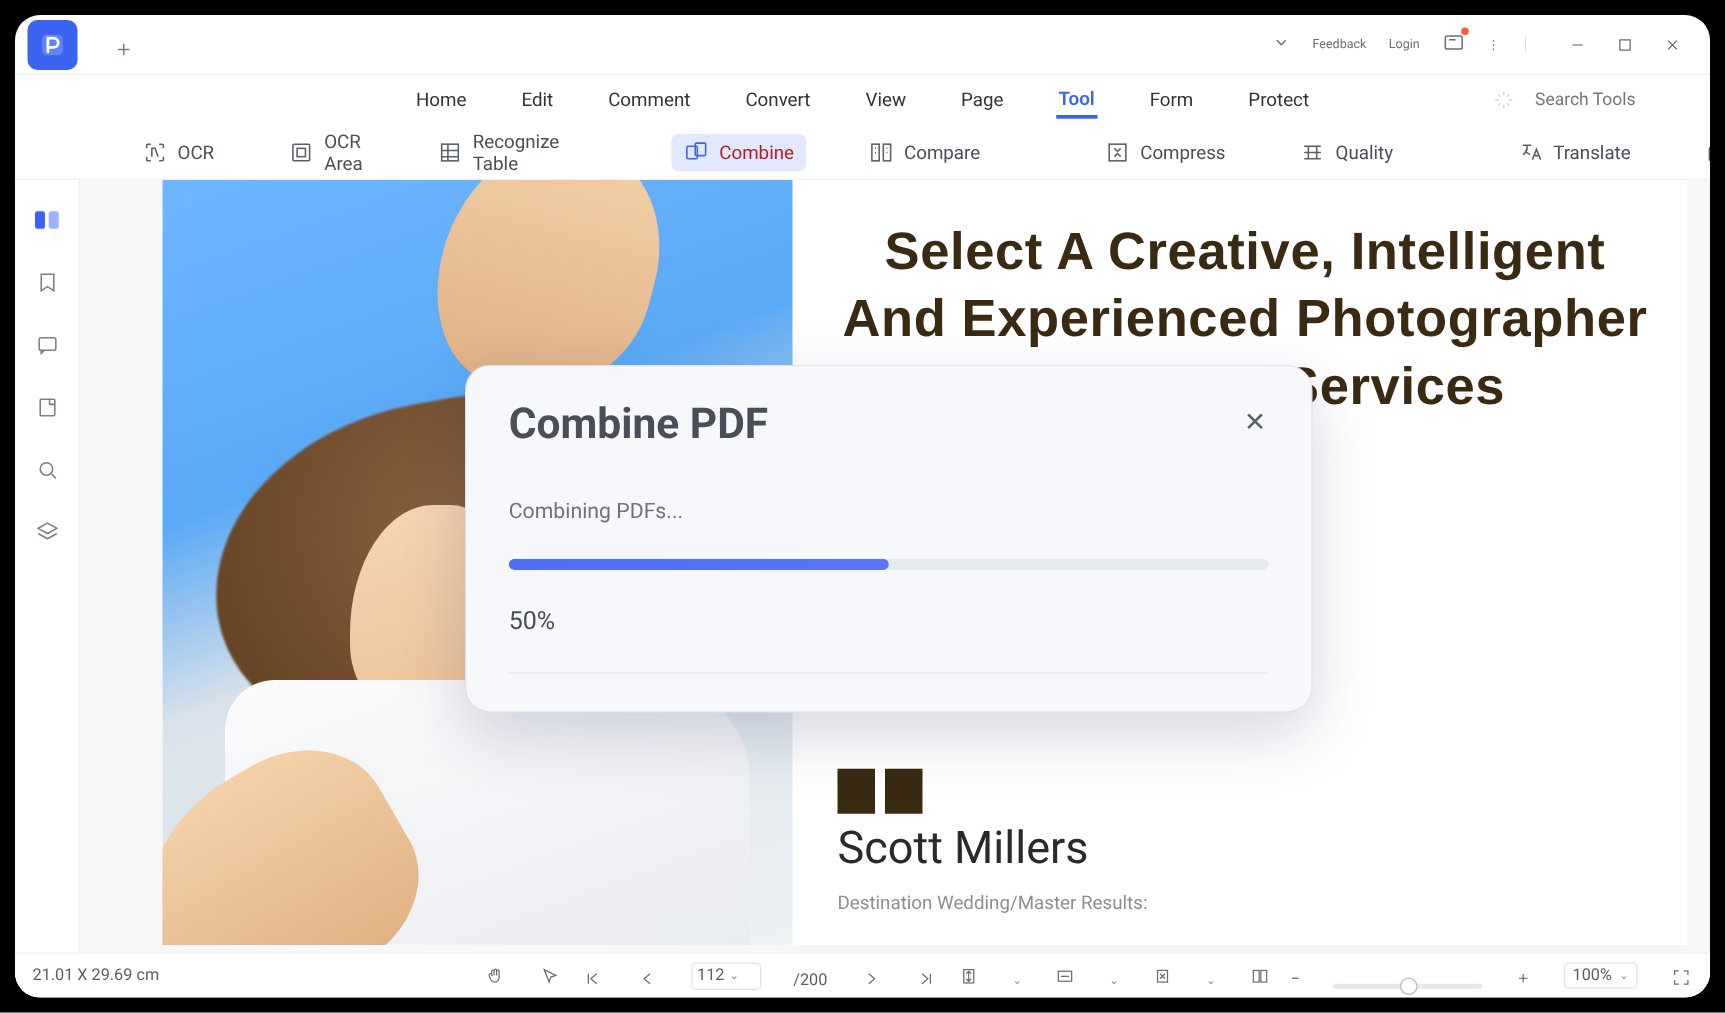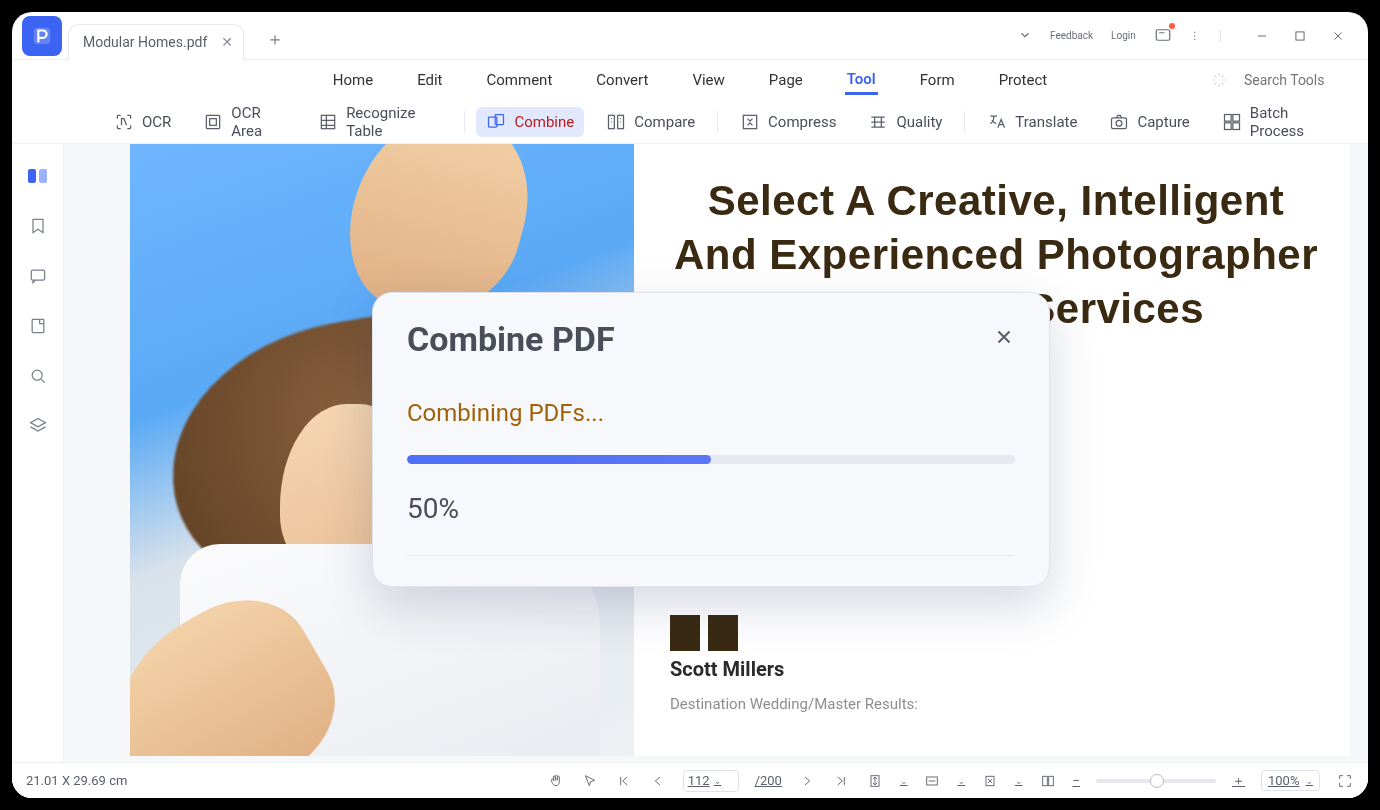--- a/index.html
+++ b/index.html
@@ -18,26 +18,26 @@
 .dot-badge { position:relative; }
 .dot-badge::after { content:''; position:absolute; top:-3px; right:-3px; width:6px; height:6px; border-radius:50%; background:#ff5a3c;}
 .win-ctl { display:flex; align-items:center; gap:10px; margin-left:6px; color:#5a5f6a; }
 .win-ctl span { width:28px; height:28px; display:flex; align-items:center; justify-content:center;}
 .win-ctl svg{width:14px;height:14px;}
 
 
 .menubar { height:40px; display:flex; align-items:center; justify-content:center; gap:40px; font-size:15px; color:#333; position:relative;}
 .menubar .item { padding:4px 2px; }
 .menubar .item.active { color:#3b64f3; border-bottom:3px solid #3b64f3; font-weight:600;}
-.menubar .right-tools { position:absolute; right:4px; display:flex; align-items:center; gap:16px; color:#bfc3cc; font-size:14px;}
+.menubar .right-tools { position:absolute; right:20px; display:flex; align-items:center; gap:16px; color:#bfc3cc; font-size:14px;}
 .menubar .right-tools input { border:none; outline:none; color:#9aa0aa; font-size:14px; width:120px;}
 .sparkle{display:flex;align-items:center;color:#cfd3db;}
 
 
-.toolbar { height:44px; display:flex; align-items:center; gap:12px; padding:0 24px 0 92px; color:#4a4e58; font-size:15px; border-bottom:1px solid #eef0f4;}
+.toolbar { height:44px; display:flex; align-items:center; gap:40px; padding:0 24px 0 92px; color:#4a4e58; font-size:15px; border-bottom:1px solid #eef0f4;}
 .toolbar .btn { display:flex; align-items:center; gap:8px; padding:5px 10px; border-radius:6px;}
 .toolbar .btn.active { background:#e2e9ff; color:#b91c1c; }
 .toolbar .sep { width:1px; height:22px; background:#e6e8ee; }
 .tb-ico{width:20px;height:20px;display:flex;align-items:center;justify-content:center;}
 .tb-ico svg{width:20px;height:20px;stroke:#5a5f6a;fill:none;stroke-width:1.5;}
 .btn.active .tb-ico svg{stroke:#3b64f3;}
 
 
 .body { flex:1; display:flex; position:relative; overflow:hidden; }
 .sidepanel { width:52px; background:#fff; border-right:1px solid #eef0f4; display:flex; flex-direction:column; align-items:center; gap:26px; padding-top:20px; color:#7b7f89;}
@@ -54,67 +54,63 @@
 .photo .hand{position:absolute;top:-30px;right:110px;width:170px;height:200px;border-radius:55% 45% 60% 40%/60% 50% 50% 50%;background:linear-gradient(180deg,#f2cfa6,#e1b185);transform:rotate(15deg);}
 .photo .hair{position:absolute;top:180px;left:40px;width:340px;height:260px;background:radial-gradient(circle at 60% 40%, #8b623f, #5d3e22);border-radius:60% 40% 55% 45%/60% 50% 50% 50%;transform:rotate(-10deg);filter:blur(1px);}
 .photo .face{position:absolute;top:260px;left:150px;width:140px;height:180px;border-radius:50% 45% 55% 50%/60% 60% 45% 40%;background:linear-gradient(160deg,#f6d7b5,#e8bd92);}
 .photo .jacket{position:absolute;top:400px;left:50px;width:420px;height:360px;background:linear-gradient(160deg,#fbfbfc,#e2e6ec);border-radius:40px 80px 0 0;}
 .photo .arm{position:absolute;bottom:-40px;left:-20px;width:220px;height:180px;background:linear-gradient(180deg,#f3d1a8,#e1b185);border-radius:60% 40% 40% 50%;transform:rotate(-30deg);}
 
 .page-right { flex:1; padding:30px 28px 20px 36px;}
 .headline{font-family:"Arial Black",Impact,sans-serif; text-transform:none; color:#3a2a12; font-size:42px; line-height:1.28; font-weight:900; text-align:center; letter-spacing:0.5px;}
 .quote-mark{margin-top:280px; display:flex; gap:8px;}
 .quote-mark span{width:30px;height:36px;background:#3a2a12;display:inline-block;}
-.author{font-size:20px;font-weight:700;color:#2a2a2a;margin-top:6px;}
+.author{font-size:36px;font-weight:400;color:#2a2a2a;margin-top:6px;}
 .subline{font-size:15px;color:#8e8e8e;margin-top:14px;}
 
 
 .statusbar{position:absolute;left:0;right:0;bottom:0;height:36px;border-top:1px solid #eef0f4;background:#fff;display:flex;align-items:center;padding:0 14px;font-size:13px;color:#5a5f6a;gap:16px;}
 .statusbar .spacer{flex:1;}
-.sb-group{display:flex;align-items:center;gap:16px;text-decoration:underline;}
+.sb-group{display:flex;align-items:flex-end;gap:26px;}
 .sb-ico{width:18px;height:18px;display:flex;align-items:center;justify-content:center;}
 .sb-ico svg{width:16px;height:16px;stroke:#6a6e78;fill:none;stroke-width:1.5;}
 .page-input{width:56px;height:22px;border:1px solid #dfe2ea;border-radius:4px;display:flex;align-items:center;padding:0 4px;gap:4px;}
 .page-input span{min-width:22px;}
 .caret{font-size:9px;color:#7a7f89;}
 .zoom-slider{width:120px;height:4px;background:#e6e8ee;border-radius:2px;position:relative;}
 .zoom-slider .knob{position:absolute;top:-5px;left:54px;width:14px;height:14px;border:1.5px solid #b7bcc6;border-radius:50%;background:#fff;}
 .zoom-box{border:1px solid #dfe2ea;border-radius:4px;padding:2px 6px;display:flex;align-items:center;gap:6px;}
 
 
 .dialog{position:absolute;left:360px;top:280px;width:678px;background:#f7f8fb;border-radius:20px;border:1px solid #e0e3eb;box-shadow:0 18px 50px rgba(30,40,90,0.18);padding:26px 34px 30px 34px;}
 .dialog .dlg-head{display:flex;align-items:center;justify-content:space-between;}
 .dialog h2{font-size:34px;font-weight:700;color:#4a4e58;}
 .dialog .close-x svg{width:22px;height:22px;stroke:#5a5f6a;stroke-width:2.3;fill:none;}
-.dialog .msg{font-size:24px;color:#a16207;margin-top:40px;}
+.dialog .msg{font-size:17px;color:#737373;margin-top:40px;}
 .progress{margin-top:28px;height:9px;border-radius:6px;background:#e7e9f0;overflow:hidden;}
 .progress .bar{height:100%;border-radius:6px;background:linear-gradient(90deg,#4f6ef7,#5a76f8);}
-.pct{font-size:28px;color:#4a4e58;margin-top:28px;}
+.pct{font-size:20px;color:#4a4e58;margin-top:28px;}
 .dialog hr{border:none;border-top:1px solid #e6e8ef;margin-top:30px;}
 .dlg-foot{display:flex;justify-content:flex-end;margin-top:22px;}
 .cancel-btn{border:1.5px solid #c9cfdc;border-radius:26px;padding:12px 40px;font-size:22px;color:#4a4e58;background:#fff;}
 
 
 .chev svg{width:14px;height:14px;stroke:#6a6e78;fill:none;stroke-width:2;}
 </style>
 </head>
 <body>
 
 <div class="window">
 
   <div class="titlebar">
     <div class="app-icon">
       <svg viewBox="0 0 24 24">
           <rect x="3" y="3" width="18" height="18" rx="4" fill="#fff" opacity="0.2"></rect>
           <path d="M8 6h5a4 4 0 0 1 0 8H8z M8 6v12" stroke="#fff" stroke-width="2.4" fill="none" stroke-linecap="round"></path>
         </svg>
-    </div>
-    <div class="tab">
-      <span>Modular Homes.pdf</span>
-      <span class="close">✕</span>
     </div>
     <div class="plus-tab">＋</div>
     <div class="title-spacer"></div>
     <div class="title-right">
       <span class="chev"><svg viewBox="0 0 24 24">
             <path d="M6 9l6 6 6-6"></path>
           </svg></span>
       <span>Feedback</span>
       <span>Login</span>
       <span class="dot-badge"><svg width="18" height="18" viewBox="0 0 24 24" fill="none" stroke="#6a6e78" stroke-width="1.6">

